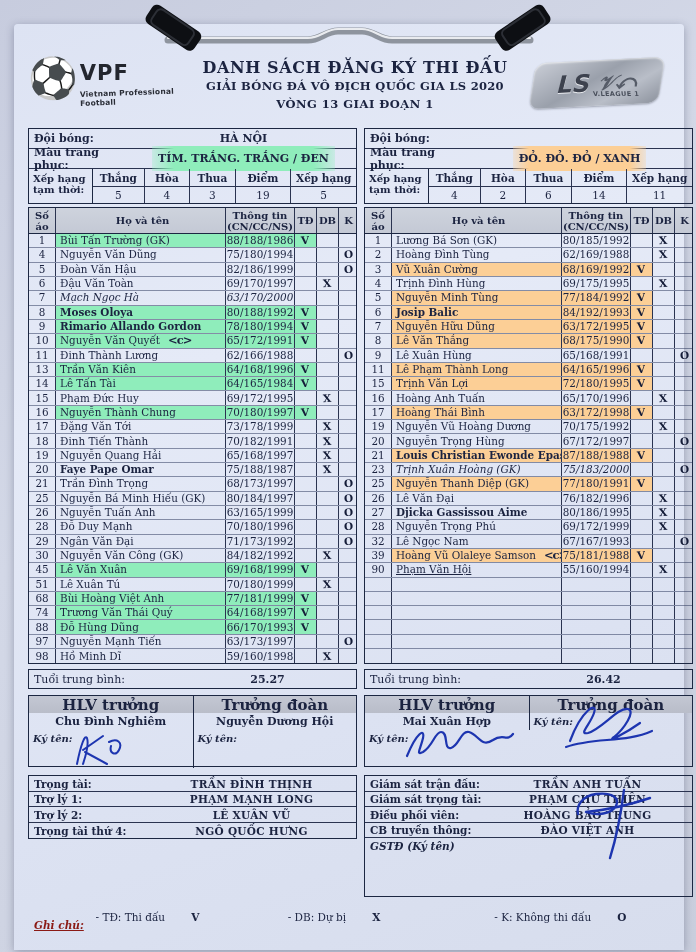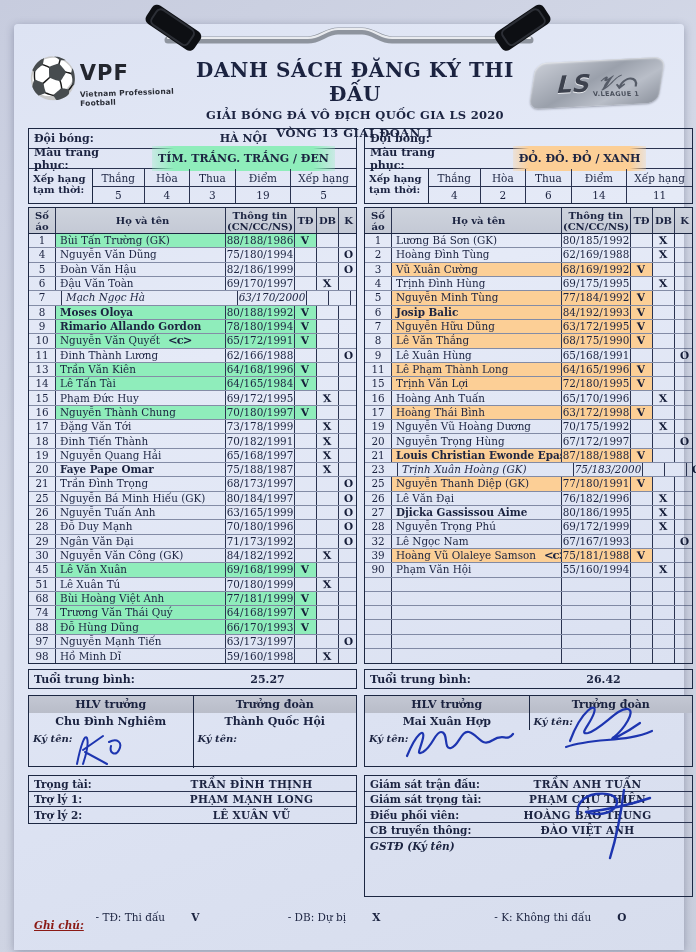--- a/index.html
+++ b/index.html
@@ -19,21 +19,21 @@
   .clip { position:absolute; left:138px; top:0; z-index:5; }
 
   
   .header-row { display:flex; align-items:flex-start; height:66px; margin-bottom:2px; }
   .vpf-logo { width:160px; display:flex; align-items:flex-start; padding-top:2px; }
   .ball { font-size:40px; line-height:40px; color:#20242e; }
   .vpf-text { margin-left:2px; }
   .vpf-name { font-family:"DejaVu Sans","Liberation Sans",sans-serif; font-weight:bold; font-size:21px; line-height:30px; letter-spacing:1px; color:#23262e; }
   .vpf-sub { font-family:"DejaVu Sans",sans-serif; font-size:7.5px; font-weight:bold; color:#2a2d36; transform:rotate(-2deg); letter-spacing:.2px; }
   .titles { flex:1; text-align:center; padding-top:2px; }
-  .title1 { font-size:20px; font-weight:bold; letter-spacing:.6px; }
+  .title1 { font-size:16px; font-weight:bold; letter-spacing:.6px; }
   .title2 { font-size:11.5px; font-weight:bold; margin-top:2px; letter-spacing:.3px; }
   .title3 { font-size:11.5px; font-weight:bold; margin-top:4px; letter-spacing:.5px; }
   .ls-logo { width:150px; display:flex; justify-content:center; padding-top:4px; }
   .ls-badge {
     width:128px; height:46px; border-radius:10px; transform:skewX(-12deg) rotate(-3deg);
     background:linear-gradient(150deg,#c9cdd6 0%,#9aa0ab 45%,#b9bec8 70%,#8d939e 100%);
     box-shadow:inset 0 1px 2px rgba(255,255,255,.7), 0 1px 2px rgba(60,65,80,.4);
     display:flex; align-items:center; justify-content:center; gap:8px;
   }
   .ls-text { font-family:"DejaVu Sans",sans-serif; font-weight:bold; font-style:italic; font-size:24px; color:#3d424e; text-shadow:0 1px 0 #e8eaee; transform:skewX(6deg); }
@@ -56,54 +56,54 @@
   .kit-row { border-bottom:1px solid #2a3350; }
   .t-label { width:102px; padding-left:5px; font-weight:bold; flex:none; }
   .t-val { flex:1; text-align:center; font-weight:bold; }
   .kit-val span { padding:6px 6px; font-weight:bold; }
   .hl-home-bg { background:linear-gradient(90deg,rgba(130,240,180,.25),#8fedbb 12%,#8fedbb 88%,rgba(130,240,180,.25)); }
   .hl-away-bg { background:linear-gradient(90deg,rgba(253,205,140,.25),#fccf96 12%,#fccf96 88%,rgba(253,205,140,.25)); }
   .standings { display:flex; height:34px; font-size:10.5px; }
   .st-label { width:64px; flex:none; font-weight:bold; font-size:10px; line-height:11px; padding:4px 0 0 4px; border-right:1.2px solid #1c2742; }
   .st-grid { flex:1; display:grid; grid-template-columns:1fr .9fr .9fr 1.1fr 1.3fr; grid-template-rows:17px 17px; }
   .st-cell { border-left:1px solid #2a3350; border-top:1px solid #2a3350; display:flex; align-items:center; justify-content:center; }
-  .st-cell.r0 { border-top:none; font-weight:normal; }
+  .st-cell.r0 { border-top:none; font-weight:bold; }
   .st-cell.c0 { border-left:none; }
 
   
   .ptable { border:1.8px solid #1c2742; margin-top:3px; }
   .phead { display:flex; height:26px; font-size:10px; font-weight:bold; background:linear-gradient(#ced3dd,#c4c9d5); border-bottom:1.6px solid #1c2742; }
   .phead > div, .prow > div { border-left:1px solid #2a3350; display:flex; align-items:center; justify-content:center; text-align:center; line-height:11px; }
   .phead > div:first-child, .prow > div:first-child { border-left:none; }
   .col-no { width:26px; flex:none; }
   .col-name { width:170px; flex:none; justify-content:flex-start !important; padding-left:4px; text-align:left !important; }
   .col-info { width:69px; flex:none; }
   .col-td { width:22px; flex:none; }
   .col-db { width:22px; flex:none; }
   .col-k  { width:20px; flex:none; }
   .prow { display:flex; height:14.32px; font-size:10.4px; border-bottom:1px solid rgba(35,48,85,.5); }
   .prow:last-child { border-bottom:none; }
   .prow .col-name { white-space:nowrap; overflow:hidden; }
   .prow.b .col-name { font-weight:bold; }
-  .prow.i .col-name, .prow.i .col-info { font-style:italic;margin-left:6px; }
+  .prow.i .col-name, .prow.i .col-info { font-style:italic; }
   .hlH { background:#8fedbb; }
   .hlA { background:#fccf96; }
   .mark { font-weight:bold; color:#141c38; transform:rotate(-4deg); font-size:10.5px; }
   .cap { font-weight:bold; font-size:11.5px; letter-spacing:-1px; margin-left:8px; }
 
   
   .age-row { display:flex; border:1.6px solid #1c2742; height:20px; margin-top:5px; align-items:center; font-size:11px; }
-  .age-row .lbl { font-weight:bold; padding-left:5px; width:150px; }
+  .age-row .lbl { font-weight:normal; padding-left:5px; width:150px; }
   .age-row .val { flex:1; text-align:center; font-weight:bold; }
 
   
   .coach { display:grid; grid-template-columns:1fr 1fr; border:1.6px solid #1c2742; margin-top:6px; height:72px; grid-template-rows:17px 17px 38px; }
   .coach > div { border-left:1px solid #1c2742; display:flex; align-items:center; }
   .coach > div:nth-child(odd) { border-left:none; }
-  .c-head { background:linear-gradient(#c3c7d3,#b9bdc9); font-weight:bold; justify-content:center; font-size:11px; }
+  .c-head { background:linear-gradient(#c3c7d3,#b9bdc9); font-weight:bold; justify-content:center; font-size:15px; }
   .c-name { justify-content:center; font-weight:bold; font-size:11px; }
   .c-sign { font-size:10px; font-style:italic; font-weight:bold; padding-left:4px; position:relative; align-items:flex-start !important; padding-top:3px; }
   .sig { position:absolute; pointer-events:none; }
 
   
   .off-box { border:1.6px solid #1c2742; margin-top:8px; font-size:10.5px; position:relative; }
   .off-row { display:flex; height:15.5px; align-items:center; border-bottom:1px solid #2a3350; }
   .off-row:last-child { border-bottom:none; }
   .off-lbl { font-weight:bold; padding-left:5px; width:118px; flex:none; }
   .off-val { flex:1; font-weight:bold; text-align:center; letter-spacing:.3px; }
@@ -566,21 +566,21 @@
 
       <div class="age-row">
         <span class="lbl">Tuổi trung bình:</span>
         <span class="val">25.27</span>
       </div>
 
       <div class="coach">
         <div class="c-head">HLV trưởng</div>
         <div class="c-head">Trưởng đoàn</div>
         <div class="c-name">Chu Đình Nghiêm</div>
-        <div class="c-name">Thành Quốc Hội</div>
+        <div class="c-name">Nguyễn Dương Hội</div>
         <div class="c-sign">
             <span>Ký tên:</span>
           <svg class="sig" style="left:38px;top:-4px;" width="90" height="46" viewBox="0 0 90 46">
             <path d="M10,38 C14,18 18,8 20,12 C22,18 18,32 16,38 M16,24 L36,10 M18,26 L40,38 M42,16 C50,12 56,16 52,24 C49,30 42,28 44,20" fill="none" stroke="#1d35b0" stroke-width="2" stroke-linecap="round"></path>
           </svg>
         </div>
         <div class="c-sign">
             <span>Ký tên:</span>
           </div>
       </div>
@@ -590,20 +590,24 @@
             <span class="off-lbl">Trọng tài:</span>
             <span class="off-val">TRẦN ĐÌNH THỊNH</span>
           </div>
         <div class="off-row">
             <span class="off-lbl">Trợ lý 1:</span>
             <span class="off-val">PHẠM MẠNH LONG</span>
           </div>
         <div class="off-row">
             <span class="off-lbl">Trợ lý 2:</span>
             <span class="off-val">LÊ XUÂN VŨ</span>
+          </div>
+        <div class="off-row">
+            <span class="off-lbl">Trọng tài thứ 4:</span>
+            <span class="off-val">NGÔ QUỐC HƯNG</span>
           </div>
       </div>
     </div>
 
     <div class="panel">
       <div class="tbox">
         <div class="team-row">
           <span class="t-label">Đội bóng:</span>
         </div>
         <div class="kit-row">
@@ -912,21 +916,21 @@
               <div class="col-info hlA">75/181/1988</div>
               <div class="col-td hlA">
                 <div class="mark">V</div>
               </div>
               <div class="col-db"></div>
               <div class="col-k"></div>
             </div>
             <div class="prow">
               <div class="col-no">90</div>
               <div class="col-name">
-                <div class="" style="display: inline;">Phạm Văn Hội</div>
+                <div class="" style="display: inline; text-decoration: underline;">Phạm Văn Hội</div>
               </div>
               <div class="col-info">55/160/1994</div>
               <div class="col-td"></div>
               <div class="col-db">
                 <div class="mark">X</div>
               </div>
               <div class="col-k"></div>
             </div>
             <div class="prow">
               <div class="col-no"></div>

